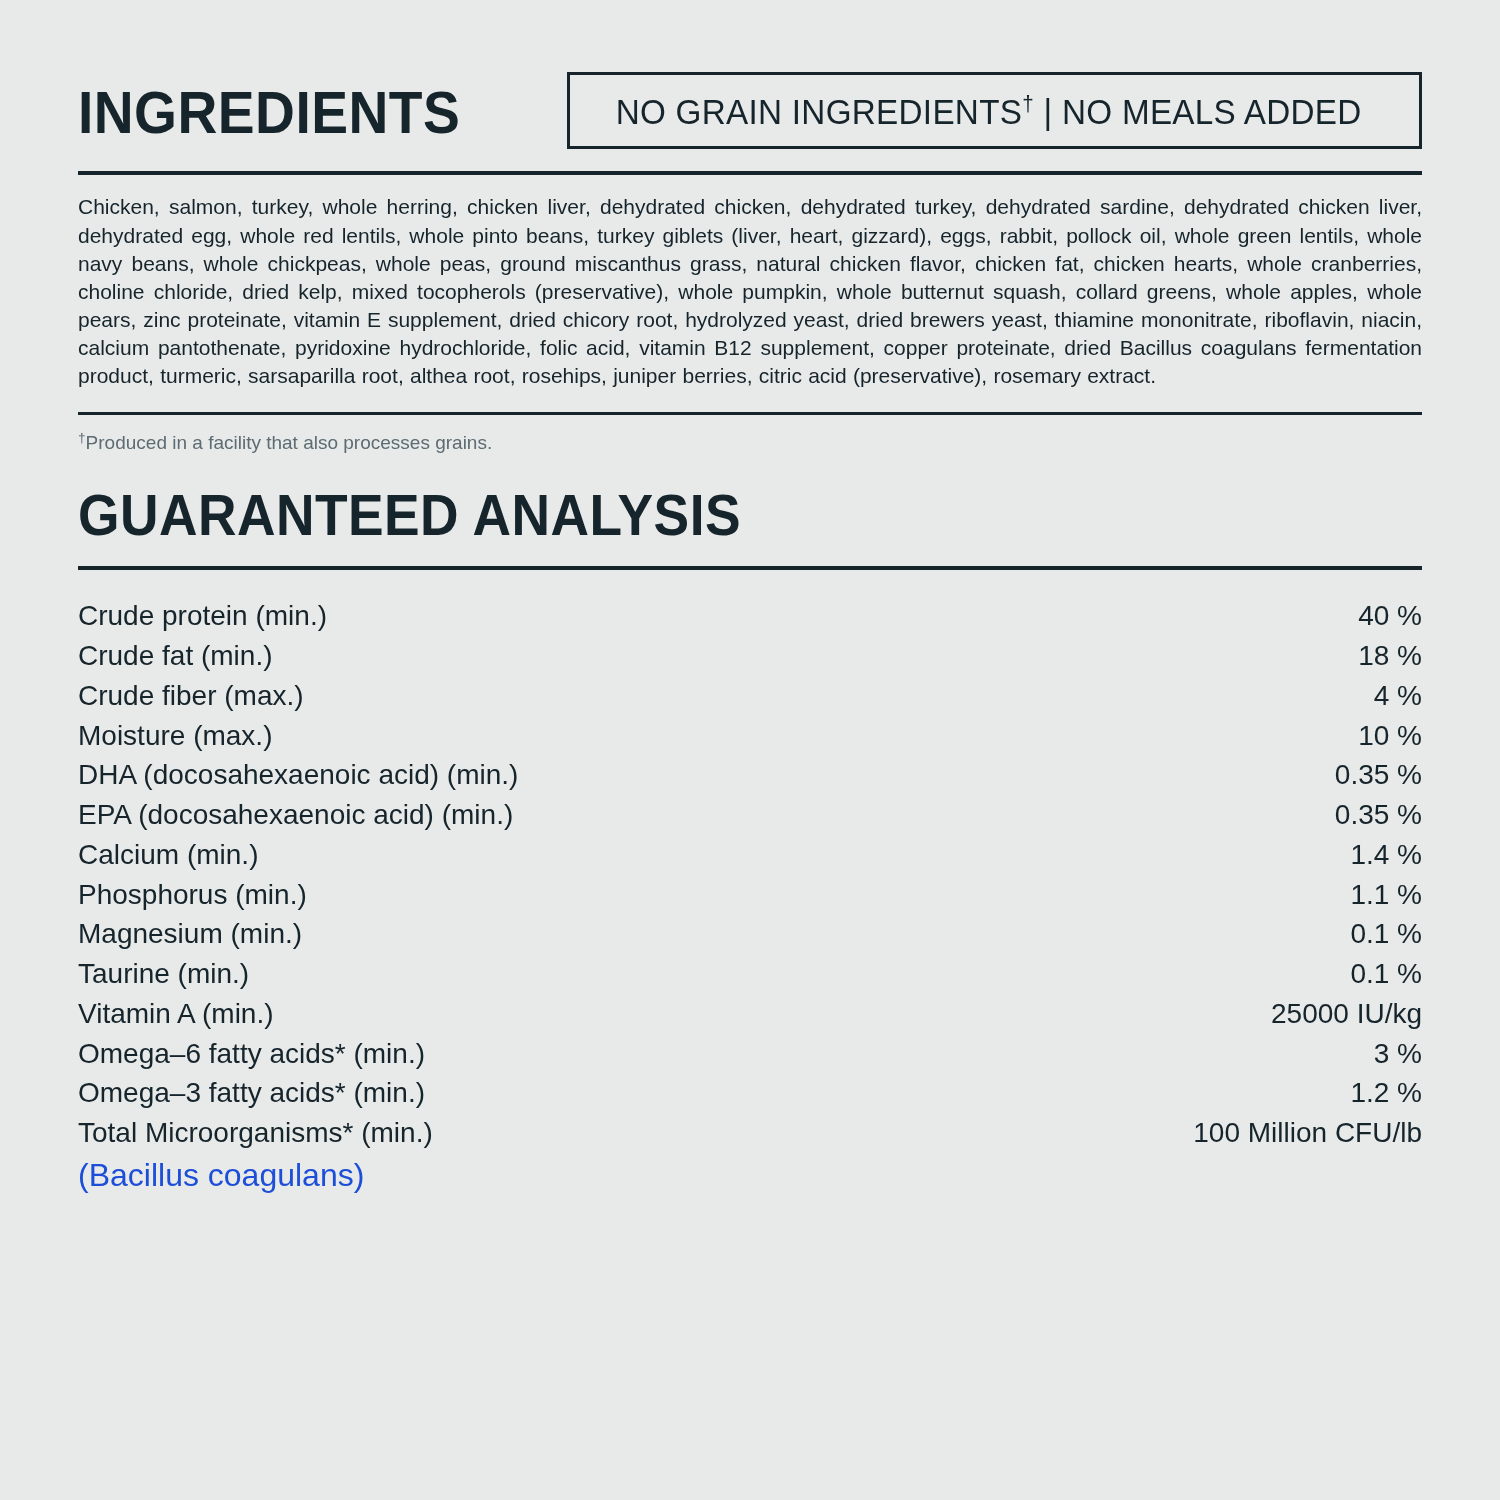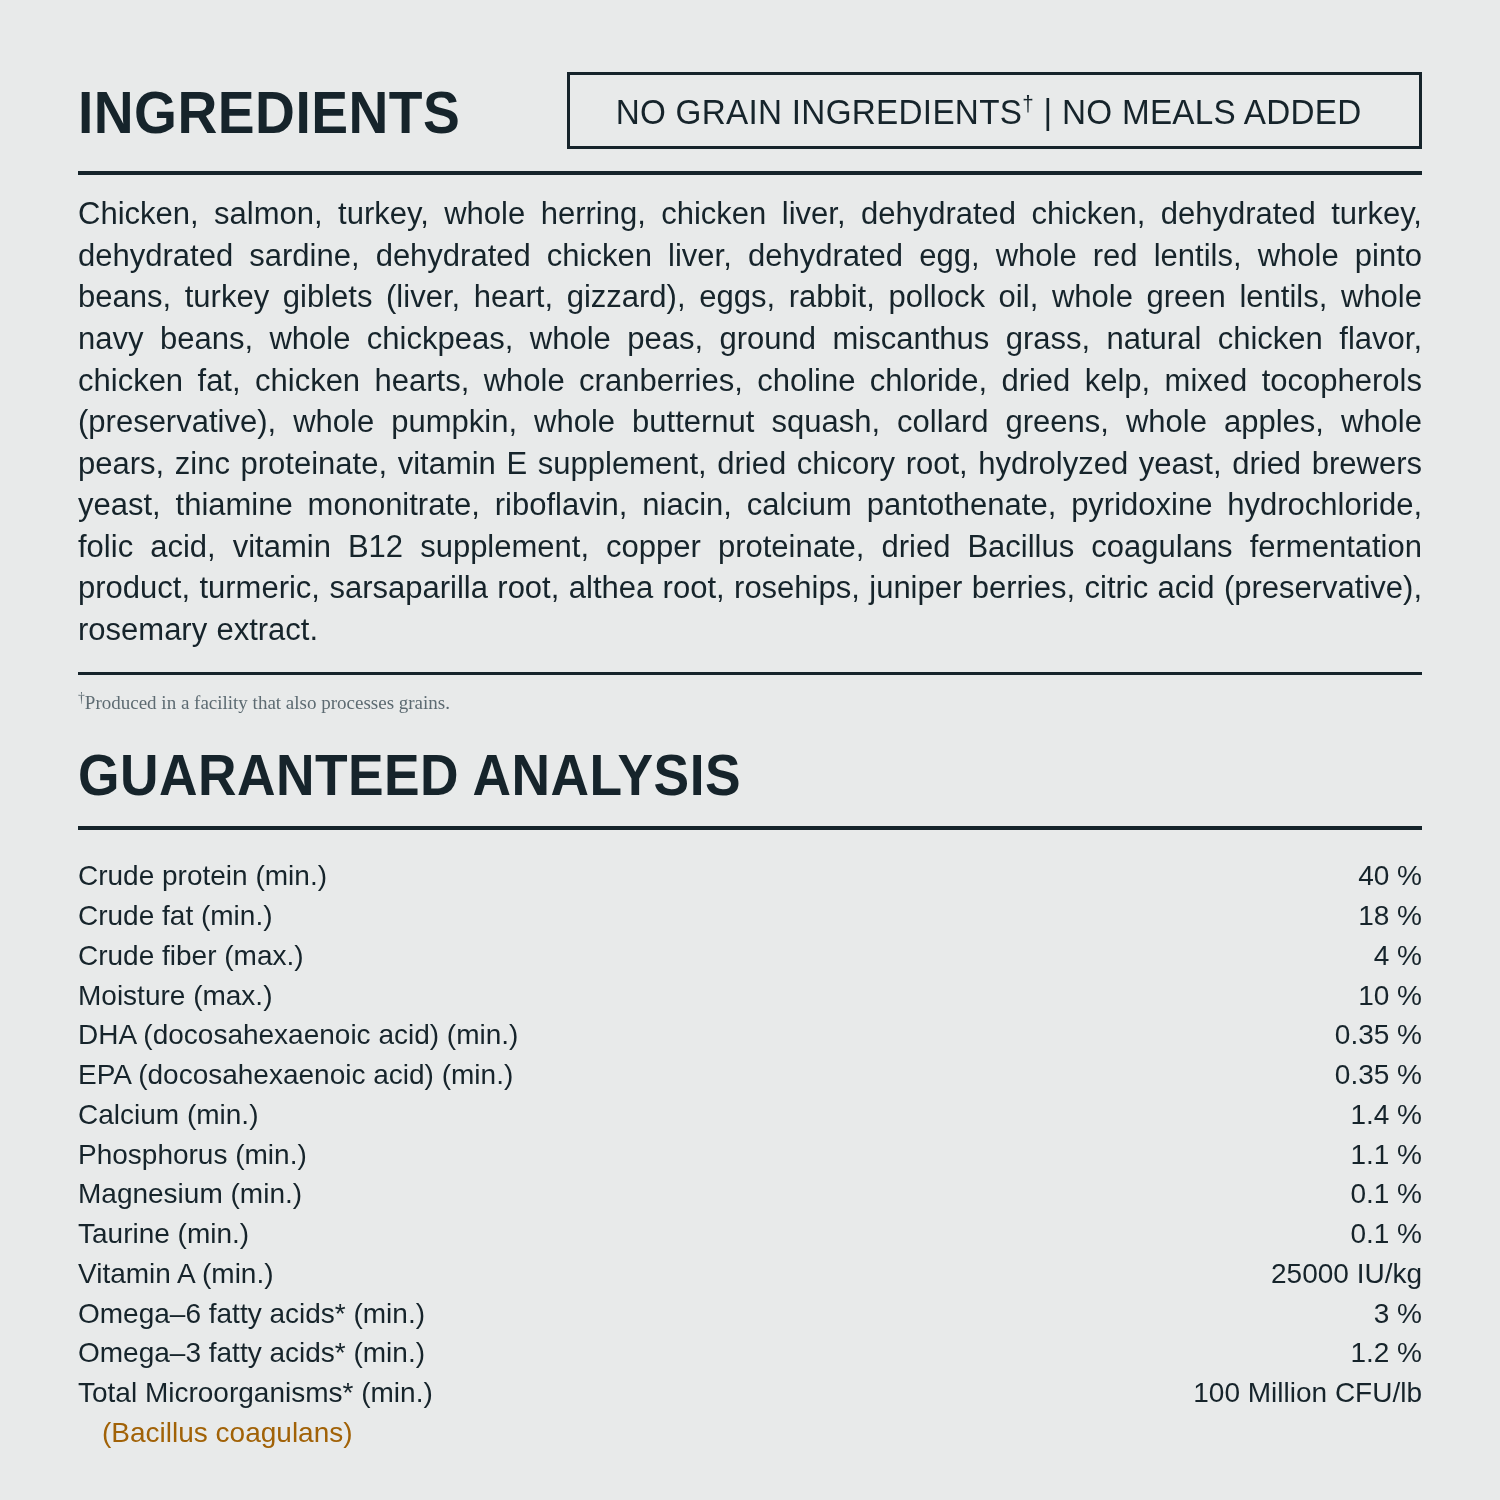--- a/index.html
+++ b/index.html
@@ -71,34 +71,33 @@
     background: #16242b;
     margin-top: 22px;
   }
   .rule.thin {
     height: 3px;
   }
 
   
   .ingredients-body {
     margin-top: 18px;
-    font-size: 31px;
+    font-size: 21px;
     line-height: 1.34;
     color: #16242b;
     text-align: justify;
     text-justify: inter-word;
     word-spacing: 0.02em;
   }
 
   .footnote {
     margin-top: 14px;
     font-size: 19px;
     color: #5d6b72;
     line-height: 1.3;
-    font-family: Liberation Serif, serif;
   }
   .footnote sup {
     font-size: 0.72em;
     vertical-align: super;
   }
 
   
   .ga-title {
     font-family: "Liberation Sans Narrow", "Liberation Sans", sans-serif;
     font-size: 58px;
@@ -128,24 +127,23 @@
     color: #16242b;
   }
   .ga-label {
     white-space: nowrap;
   }
   .ga-value {
     white-space: nowrap;
     text-align: right;
   }
   .ga-sub {
-    font-size: 28px;
+    font-size: 32px;
     line-height: 1.42;
-    color: #a16207;
-    margin-left: 24px;
+    color: #1d4ed8;
   }
 </style>
 </head>
 <body>
 
 <div class="page">
 
   <div class="header-row">
     <div class="ingredients-title">INGREDIENTS</div>
 

